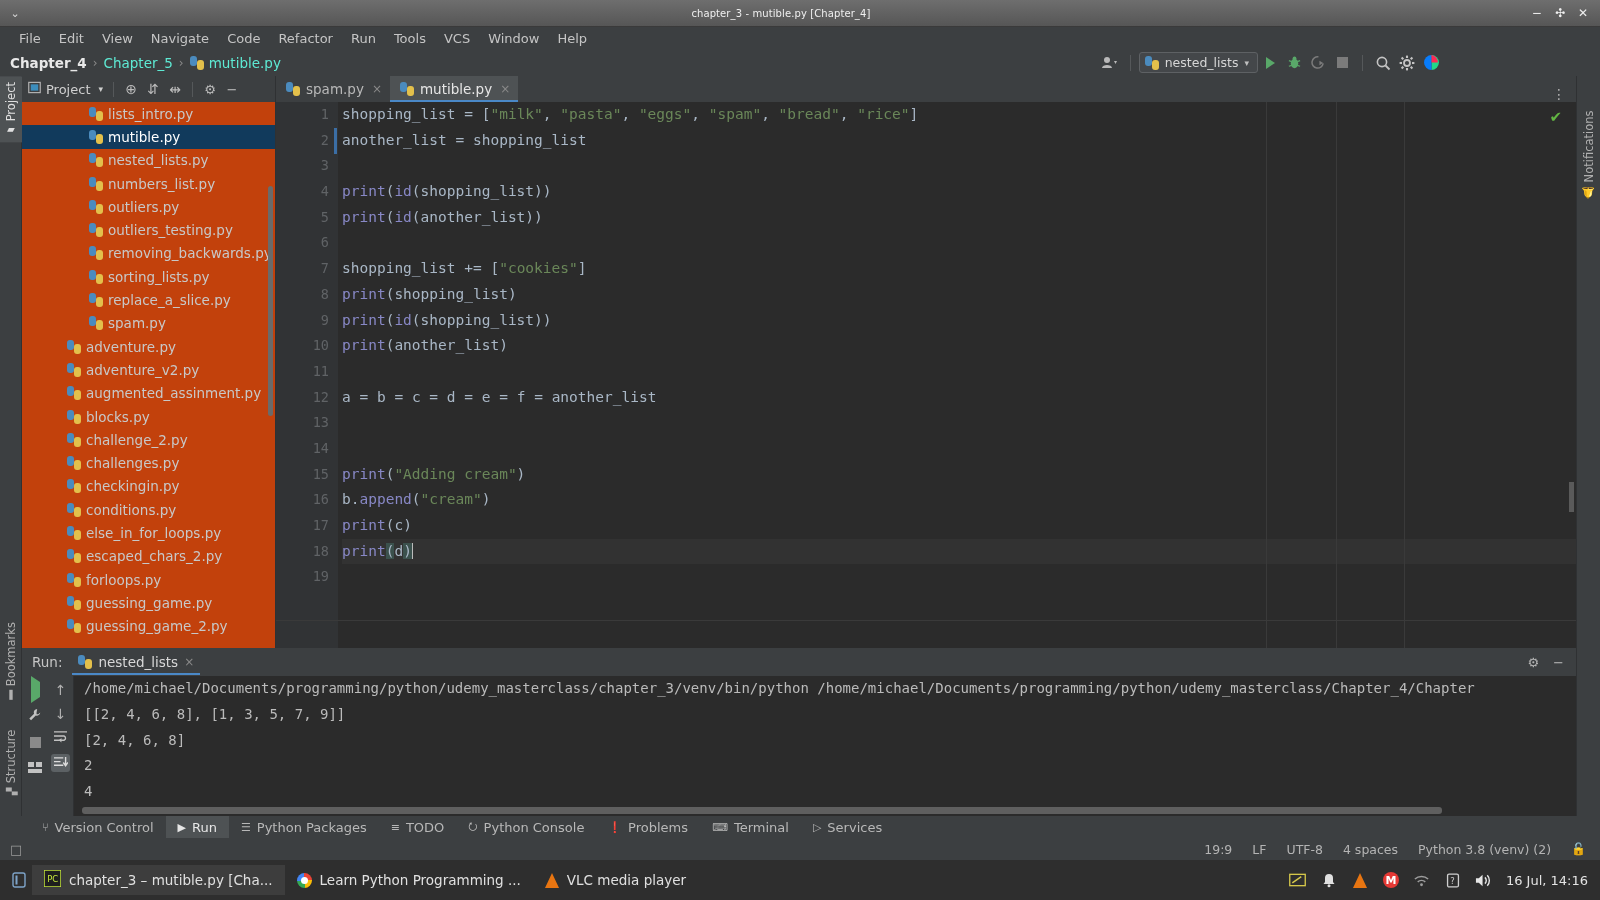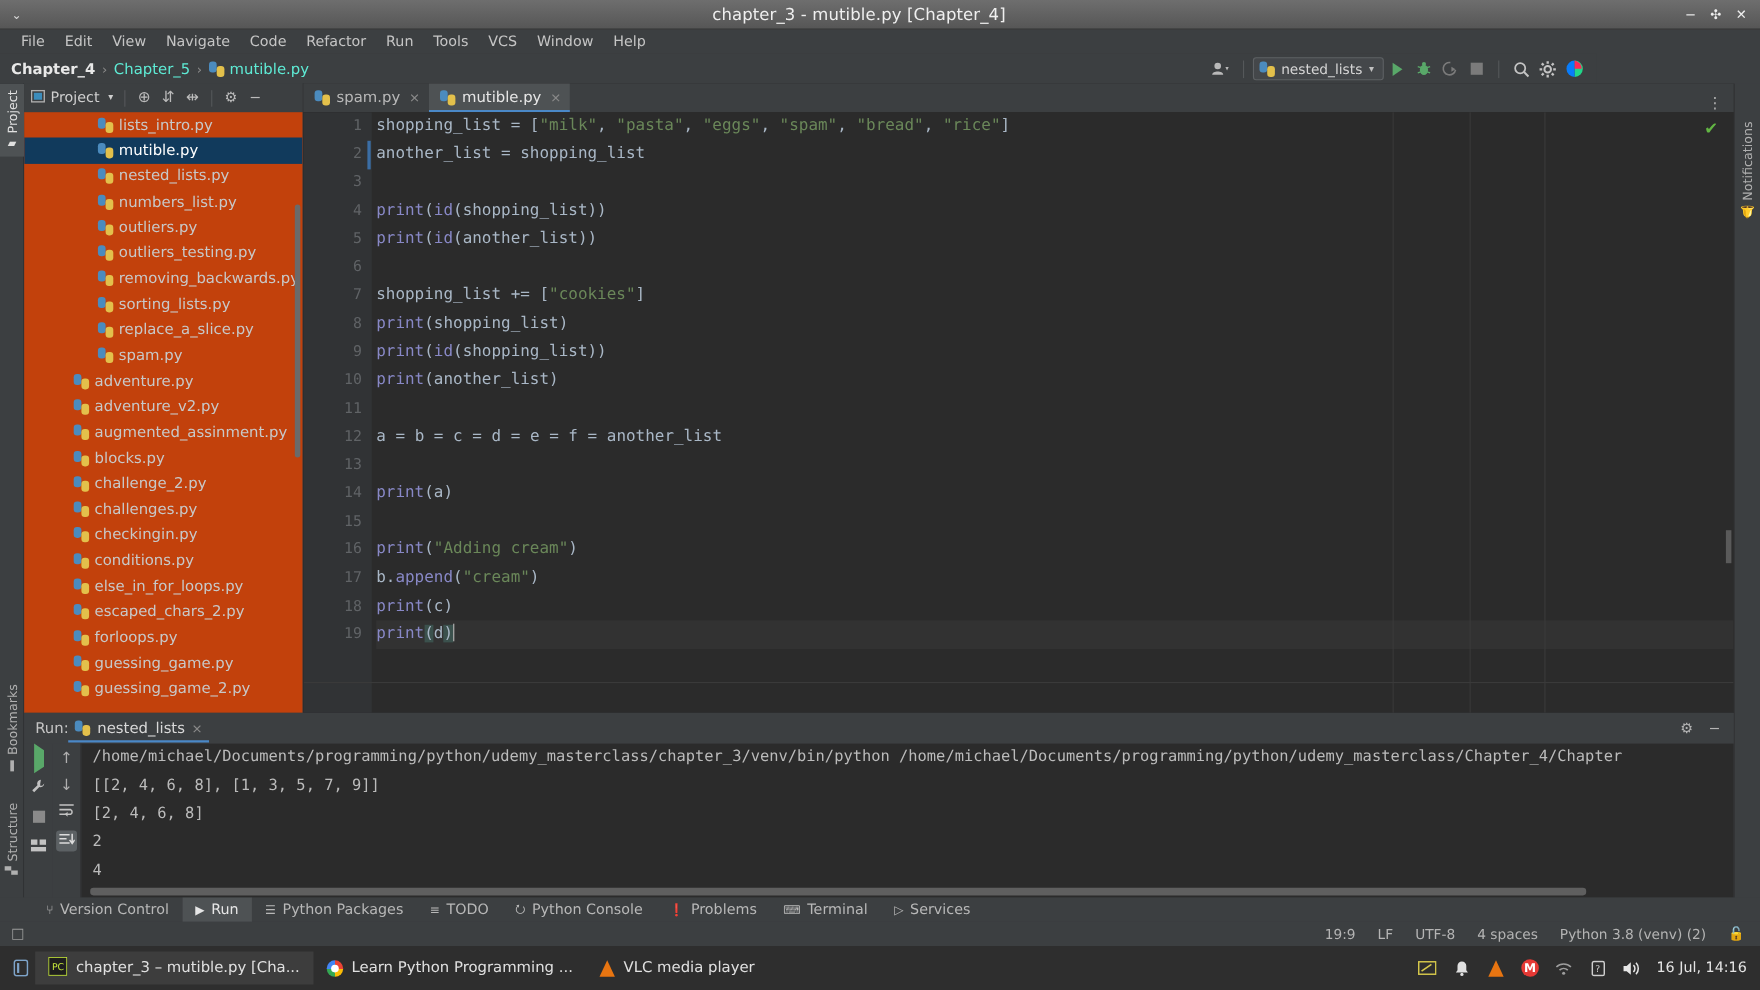--- a/index.html
+++ b/index.html
@@ -14,21 +14,21 @@
 
   
   .titlebar {
     position:absolute; left:0; top:0; width:1600px; height:27px;
     background:linear-gradient(#6e6e6e,#565656);
     border-bottom:1px solid #3a3a3a;
     display:flex; align-items:center;
   }
   .tb-left { width:30px; display:flex; align-items:center; justify-content:center;
              color:#d8d8d8; font-size:11px; }
-  .tb-title { flex:1; text-align:center; color:#efefef; font-size:15px;
+  .tb-title { flex:1; text-align:center; color:#efefef; font-size:10px;
               letter-spacing:.1px; }
   .tb-btns { display:flex; align-items:center; gap:13px; padding-right:12px;
              color:#efefef; font-size:12px; }
   .tb-btns span { cursor:default; line-height:1; }
 
   
   .menubar {
     position:absolute; left:0; top:27px; width:1300px; height:22px;
     background:#3c3f41; display:flex; align-items:center; padding-left:10px;
   }
@@ -155,21 +155,21 @@
               font-size:15px; }
   .ed-scroll { position:absolute; right:2px; top:380px; width:5px; height:30px;
                background:#5a5a5a; }
 
   
   .runpanel {
     position:absolute; left:22px; top:648px; width:1554px; height:168px;
     background:#3c3f41;
   }
   .run-header { height:28px; display:flex; align-items:center; padding-left:10px;
-                }
+                gap:10px; }
   .run-label { font-size:13.5px; color:#c5c5c5; }
   .run-tab { display:flex; align-items:center; gap:6px; font-size:13.5px;
              color:#d8d8d8; padding:4px 6px 5px 6px;
              box-shadow: inset 0 -2px 0 0 #4a88c7; }
   .run-tab .x { color:#8a8a8a; font-size:12px; }
   .run-hdr-right { margin-left:auto; display:flex; align-items:center; gap:14px;
                    padding-right:12px; color:#b4b4b4; }
   .run-body { position:absolute; left:0; top:28px; right:0; bottom:0;
               display:flex; }
   .run-tools { width:26px; background:#3c3f41; padding-top:6px;
@@ -555,21 +555,20 @@
           <div class="cline"><span class="t-fn">print</span><span class="t-op">(</span><span class="t-fn">id</span><span class="t-op">(</span><span class="t-def">shopping_list</span><span class="t-op">))</span></div>
           <div class="cline"><span class="t-fn">print</span><span class="t-op">(</span><span class="t-fn">id</span><span class="t-op">(</span><span class="t-def">another_list</span><span class="t-op">))</span></div>
           <div class="cline">&nbsp;</div>
           <div class="cline"><span class="t-def">shopping_list</span>&nbsp;<span class="t-op">+=</span>&nbsp;<span class="t-op">[</span><span class="t-str">"cookies"</span><span class="t-op">]</span></div>
           <div class="cline"><span class="t-fn">print</span><span class="t-op">(</span><span class="t-def">shopping_list</span><span class="t-op">)</span></div>
           <div class="cline"><span class="t-fn">print</span><span class="t-op">(</span><span class="t-fn">id</span><span class="t-op">(</span><span class="t-def">shopping_list</span><span class="t-op">))</span></div>
           <div class="cline"><span class="t-fn">print</span><span class="t-op">(</span><span class="t-def">another_list</span><span class="t-op">)</span></div>
           <div class="cline">&nbsp;</div>
           <div class="cline"><span class="t-def">a</span>&nbsp;<span class="t-op">=</span>&nbsp;<span class="t-def">b</span>&nbsp;<span class="t-op">=</span>&nbsp;<span class="t-def">c</span>&nbsp;<span class="t-op">=</span>&nbsp;<span class="t-def">d</span>&nbsp;<span class="t-op">=</span>&nbsp;<span class="t-def">e</span>&nbsp;<span class="t-op">=</span>&nbsp;<span class="t-def">f</span>&nbsp;<span class="t-op">=</span>&nbsp;<span class="t-def">another_list</span></div>
           <div class="cline">&nbsp;</div>
-          <div class="cline"><span class="t-fn">print</span><span class="t-op">(</span><span class="t-def">a</span><span class="t-op">)</span></div>
           <div class="cline">&nbsp;</div>
           <div class="cline"><span class="t-fn">print</span><span class="t-op">(</span><span class="t-str">"Adding cream"</span><span class="t-op">)</span></div>
           <div class="cline"><span class="t-def">b</span><span class="t-op">.</span><span class="t-fn">append</span><span class="t-op">(</span><span class="t-str">"cream"</span><span class="t-op">)</span></div>
           <div class="cline"><span class="t-fn">print</span><span class="t-op">(</span><span class="t-def">c</span><span class="t-op">)</span></div>
           <div class="cline cur"><span class="t-fn">print</span><span class="paren-hl t-op">(</span><span class="t-def">d</span><span class="paren-hl t-op">)</span><span class="caret"></span></div>
         </div>
       <div class="fold-col"></div>
       <div class="fold-col2"></div>
       <div class="fold-col3"></div>
       <div class="edge-line"></div>

